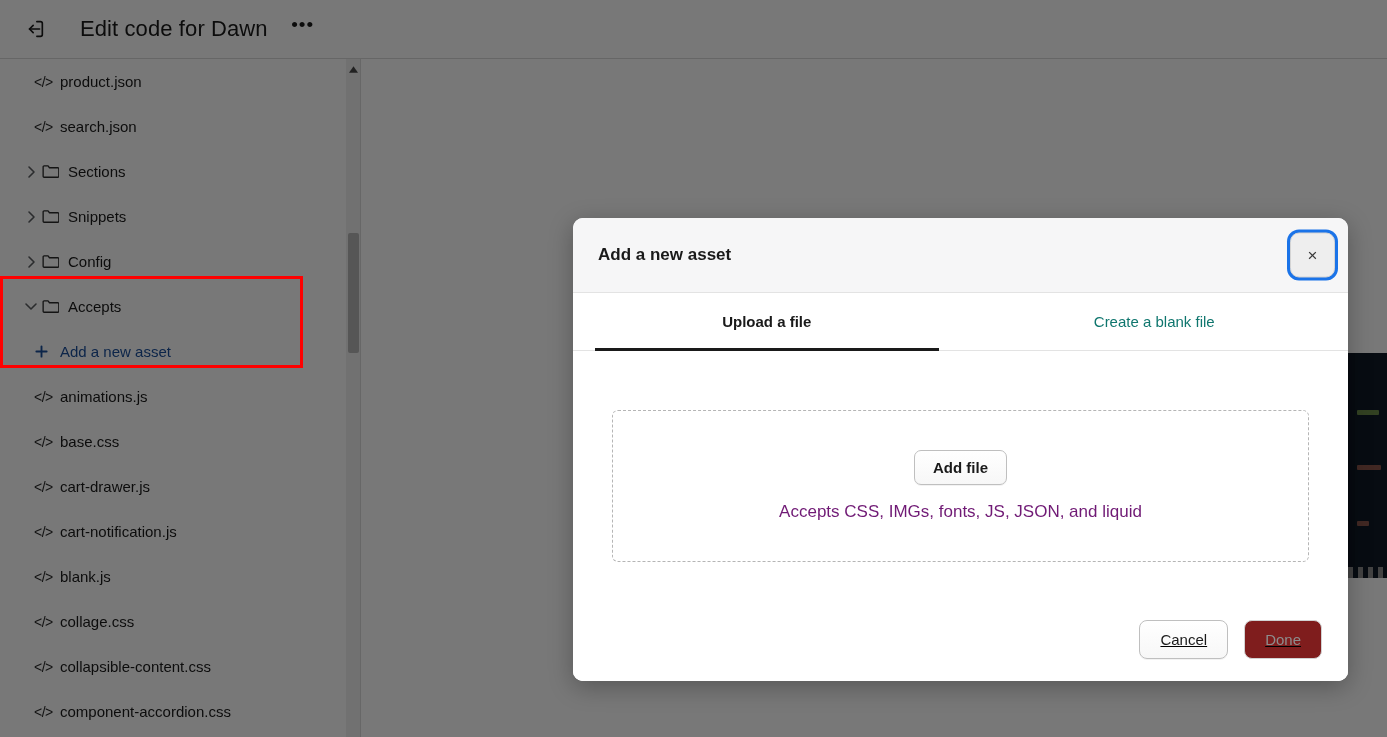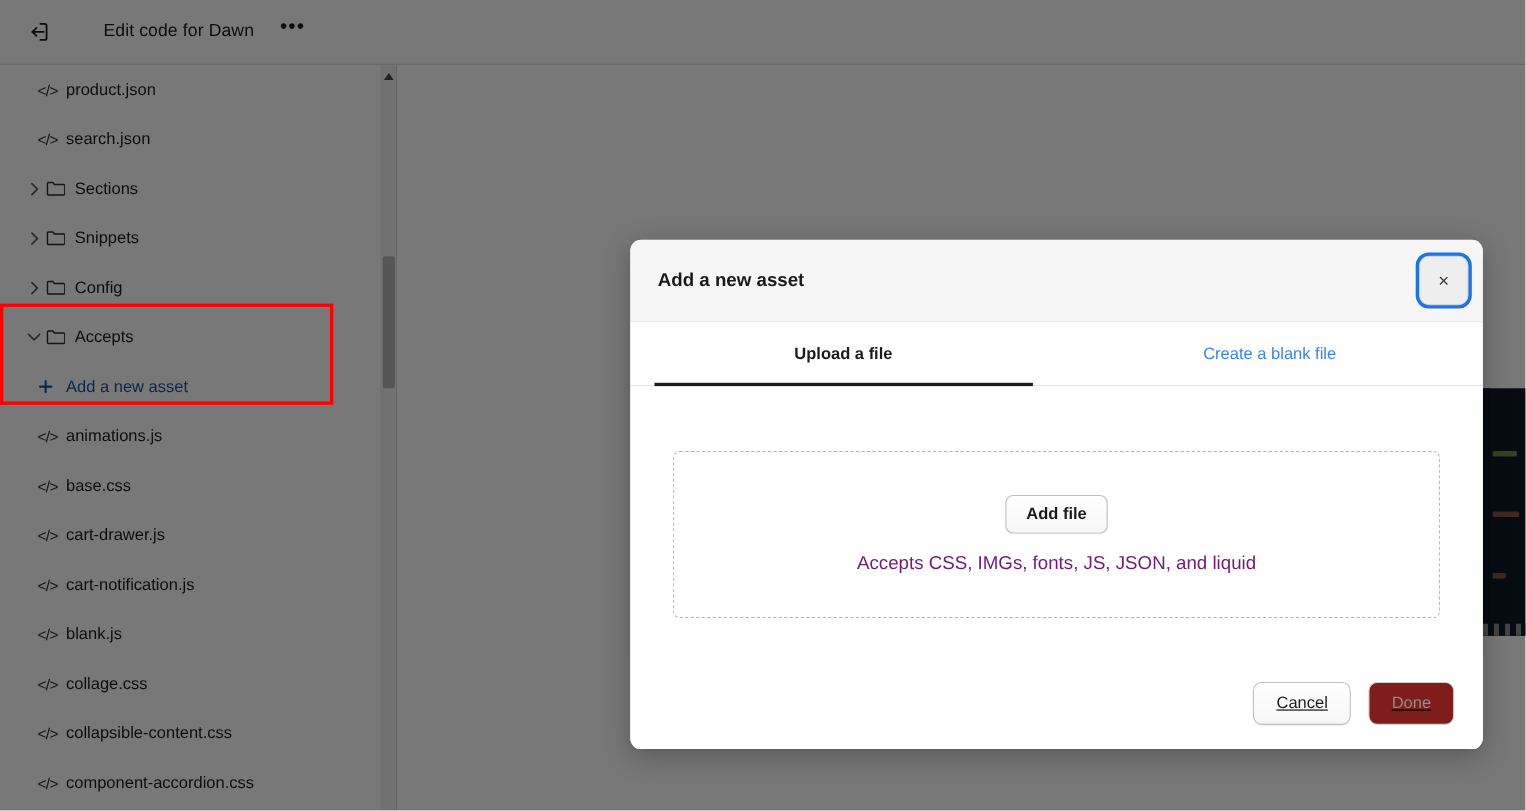--- a/index.html
+++ b/index.html
@@ -38,22 +38,22 @@
     box-sizing: border-box;
   }
   .topbar-exit {
     width: 34px; height: 34px;
     margin-left: 18px;
     display: flex; align-items: center; justify-content: center;
     border-radius: 6px;
     cursor: pointer;
   }
   .topbar-title {
-    margin-left: 42px;
-    font-size: 16px;
+    margin-left: 28px;
+    font-size: 22px;
     color: #1a1a1a;
     letter-spacing: 0.1px;
   }
   .topbar-more {
     margin-left: 20px;
     width: 30px; height: 30px;
     display: flex; align-items: center; justify-content: center;
     border-radius: 6px;
     cursor: pointer;
     color: #1a1a1a;
@@ -262,21 +262,21 @@
     display: flex;
     height: 57px;
     border-bottom: 1px solid #e3e3e3;
   }
   .tab {
     flex: 1 1 50%;
     display: flex;
     align-items: center;
     justify-content: center;
     font-size: 15px;
-    color: #3b82f6;
+    color: #0f766e;
     cursor: pointer;
     position: relative;
     box-sizing: border-box;
   }
   .tab.active {
     font-weight: bold;
     color: #1a1a1a;
   }
   .tab.active::after {
     content: "";

